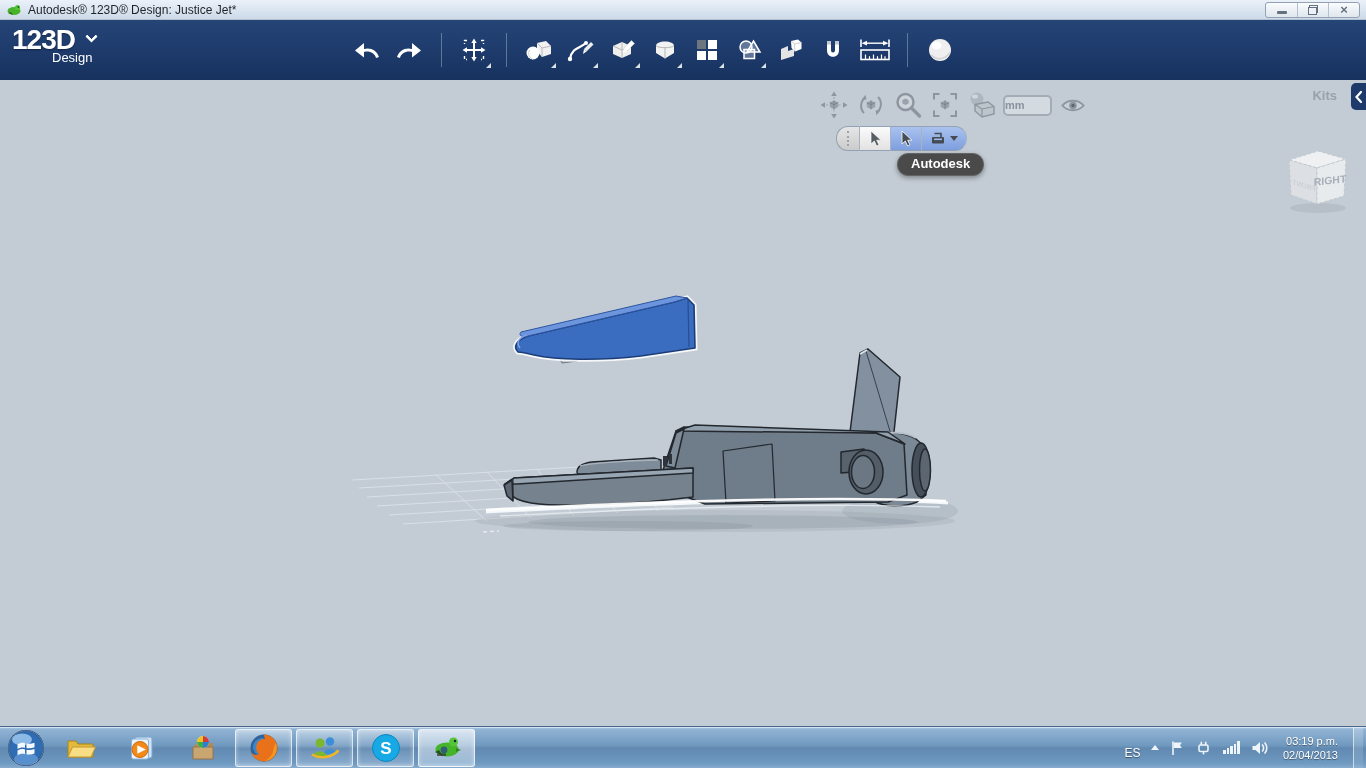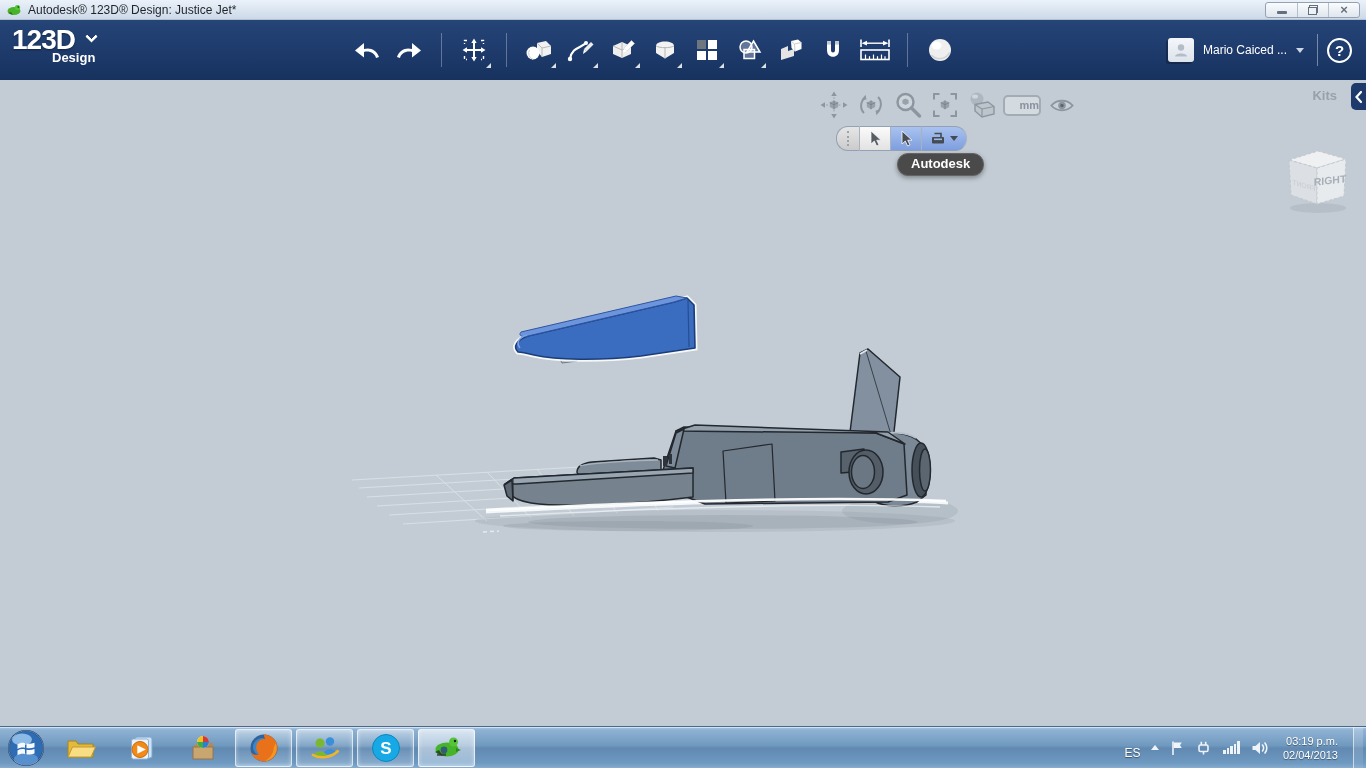--- a/index.html
+++ b/index.html
@@ -25,21 +25,21 @@
 
 
 .appbar { position:absolute; top:20px; left:0; width:1366px; height:60px;
   background:linear-gradient(180deg,#254576 0%,#1d3a6b 55%,#17325e 100%); }
 .logo { position:absolute; left:12px; top:7px; color:#fff; }
 .logo-row { display:flex; align-items:flex-start;text-align:center; }
 .logo-brand { font-size:28px; font-weight:bold; line-height:26px; letter-spacing:-1px;
   text-shadow:0 1px 2px rgba(0,0,0,.4); }
 .logo-chevron { width:9px; height:9px; border-right:3px solid #fff; border-bottom:3px solid #fff;
   transform:rotate(45deg); margin:5px 0 0 12px; border-radius:1px; }
-.logo-product { display:block; margin:-3px 0 0 40px; font-size:13px; font-weight:bold; }
+.logo-product { display:block; margin:-3px 0 0 40px; font-size:13px; font-weight:normal; }
 .tools { position:absolute; left:346px; top:0; height:60px; display:flex; align-items:center; }
 .tool { width:38px; height:44px; display:flex; align-items:center; justify-content:center;
   position:relative; margin:0 2px; cursor:pointer; }
 .tool .dd { position:absolute; right:2px; bottom:4px; width:0; height:0;
   border-left:5px solid transparent; border-bottom:5px solid rgba(255,255,255,.85); }
 .sep { width:1px; height:34px; background:rgba(255,255,255,.3); margin:0 11px; }
 .account { position:absolute; right:14px; top:0; height:60px; display:flex; align-items:center; gap:9px; }
 .avatar { width:26px; height:24px; background:linear-gradient(#f4f7fa,#dce3eb); border-radius:3px;
   display:flex; align-items:center; justify-content:center; box-shadow:-2px 2px 0 rgba(0,0,0,.25); }
 .user-name { color:#fff; font-size:12px; }
@@ -47,23 +47,23 @@
   border-top:5px solid #cdd7e5; margin-right:4px; }
 .acct-sep { width:1px; height:32px; background:rgba(255,255,255,.4); }
 .help-btn { width:25px; height:25px; border:2px solid #fff; border-radius:50%; color:#fff;
   font-size:15px; font-weight:bold; display:flex; align-items:center; justify-content:center; cursor:pointer; }
 
 
 .viewport { position:absolute; top:80px; left:0; width:1366px; height:646px; background:#c3ccd4; overflow:hidden; }
 .scene { position:absolute; left:0; top:0; }
 .nav-toolbar { position:absolute; left:818px; top:9px; display:flex; align-items:center; gap:5px; z-index:5; }
 .nav-btn { width:32px; height:32px; display:flex; align-items:center; justify-content:center; cursor:pointer; }
-.units-btn { width:38px; height:21px; border:2px solid #a3abb4; border-radius:5px;
+.units-btn { width:49px; height:21px; border:2px solid #a3abb4; border-radius:5px;
   background:rgba(255,255,255,.28); color:#8a939d; font-weight:bold; font-size:11px;
-  display:flex; align-items:center; justify-content:flex-end; cursor:pointer; }
+  display:flex; align-items:center; justify-content:flex-start; cursor:pointer; }
 
 .sel-toolbar { position:absolute; left:836px; top:46px; height:25px; display:flex; z-index:5; }
 .seg { height:25px; display:flex; align-items:center; justify-content:center; cursor:pointer;
   border-top:1px solid #92a1b4; border-bottom:1px solid #92a1b4; border-right:1px solid #a8b3c2; }
 .seg.first { border-left:1px solid #92a1b4; border-radius:12px 0 0 12px; width:24px;
   background:linear-gradient(#e6e6e6,#cbcbcb); }
 .seg.plain { width:31px; background:linear-gradient(#fbfbfb,#e2e2e2); }
 .seg.blue  { width:31px; background:linear-gradient(#a9c2ef,#7e9edf); }
 .seg.last  { width:45px; border-radius:0 12px 12px 0; background:linear-gradient(#a9c2ef,#7e9edf); gap:3px; }
 .dotcol { width:0; height:15px; border-left:2px dotted #9aa4ad; }
@@ -239,34 +239,20 @@
       <div class="sep"></div>
       <div class="tool">
         <svg width="26" height="26" viewBox="0 0 26 26">
           <circle cx="13" cy="13" r="11" fill="#efefef"></circle>
           <ellipse cx="9.5" cy="8.5" rx="5" ry="4" fill="#fff"></ellipse>
           <path d="M4.5 18 A11 11 0 0 0 22.5 15.5" stroke="#d2d2d2" stroke-width="1.5" fill="none"></path>
         </svg>
       </div>
     </div>
 
-    <div class="account">
-      <div class="avatar">
-        <svg width="16" height="16" viewBox="0 0 16 16">
-          <circle cx="8" cy="5.5" r="3.2" fill="#b4bdc7"></circle>
-          <path d="M2 14.5 C2 10.4 14 10.4 14 14.5 Z" fill="#b4bdc7"></path>
-        </svg>
-      </div>
-      <span class="user-name">Mario Caiced ...</span>
-      <span class="caret-down"></span>
-      <div class="acct-sep"></div>
-      <div class="help-btn">
-        <span>?</span>
-      </div>
-    </div>
   </div>
 
   <div class="viewport">
 
     <svg class="scene" width="1366" height="646" viewBox="0 0 1366 646">
       <g stroke="#eaeff4" stroke-width="1" opacity="0.55" fill="none">
         <path d="M352 400 L650 383"></path>
           <path d="M359 408 L654 391"></path>
           <path d="M367 417 L658 400"></path>
         <path d="M377 426 L663 409"></path>

